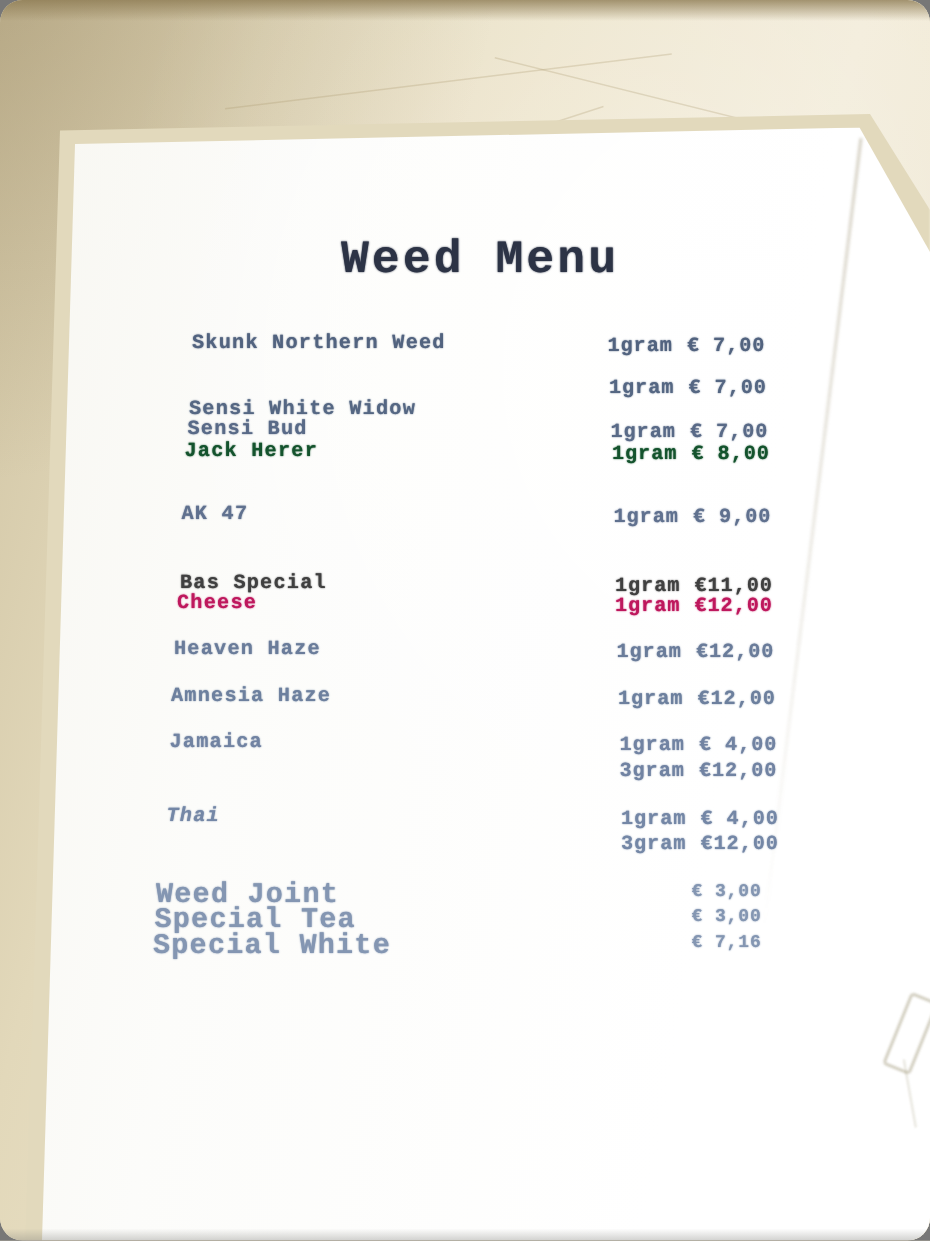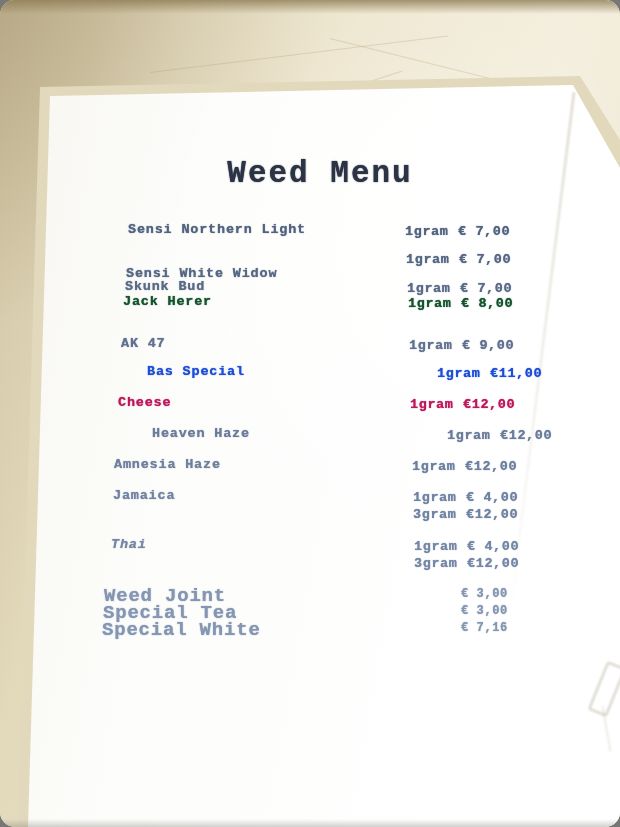--- a/index.html
+++ b/index.html
@@ -157,39 +157,39 @@
   <div class="page-backing"></div>
   <div class="page"></div>
   <div class="page-edge-shadow"></div>
   <div class="corner-mark"></div>
   <div class="corner-mark-tail"></div>
 
   <div class="content">
     <h1 class="menu-title">Weed Menu</h1>
     <div id="rows">
         <div class="row" style="top: 222px; color: rgb(82, 99, 127);">
-          <span class="iname" style="left: 128px;">Sensi Northern Light</span>
+          <span class="iname" style="left: 128px;">Skunk Northern Weed</span>
           <span class="pcol" style="left: 405px;">
             <span class="pline">
               <span class="qty">1gram</span>
               <span class="prc">€ 7,00</span>
             </span>
           </span>
         </div>
         <div class="row" style="top: 250px; color: rgb(85, 103, 131);">
           <span class="iname" style="left: 126px; margin-top: 16px;">Sensi White Widow</span>
           <span class="pcol" style="left: 406px;">
             <span class="pline">
               <span class="qty">1gram</span>
               <span class="prc">€ 7,00</span>
             </span>
           </span>
         </div>
         <div class="row" style="top: 279px; color: rgb(89, 106, 135);">
-          <span class="iname" style="left: 125px;">Skunk Bud</span>
+          <span class="iname" style="left: 125px;">Sensi Bud</span>
           <span class="pcol" style="left: 407px;">
             <span class="pline">
               <span class="qty">1gram</span>
               <span class="prc">€ 7,00</span>
             </span>
           </span>
         </div>
         <div class="row" style="top: 294px; color: #14532d;">
           <span class="iname" style="left: 123px;">Jack Herer</span>
           <span class="pcol" style="left: 408px;">
@@ -201,39 +201,39 @@
         </div>
         <div class="row" style="top: 336px; color: rgb(96, 113, 143);">
           <span class="iname" style="left: 121px;">AK 47</span>
           <span class="pcol" style="left: 409px;">
             <span class="pline">
               <span class="qty">1gram</span>
               <span class="prc">€ 9,00</span>
             </span>
           </span>
         </div>
-        <div class="row" style="top: 364px; color: #1d4ed8; margin-left: 27px;">
+        <div class="row" style="top: 382px; color: #404040;">
           <span class="iname" style="left: 120px;">Bas Special</span>
           <span class="pcol" style="left: 410px;">
             <span class="pline">
               <span class="qty">1gram</span>
               <span class="prc">€11,00</span>
             </span>
           </span>
         </div>
         <div class="row" style="top: 395px; color: #be185d;">
           <span class="iname" style="left: 118px;">Cheese</span>
           <span class="pcol" style="left: 410px;">
             <span class="pline">
               <span class="qty">1gram</span>
               <span class="prc">€12,00</span>
             </span>
           </span>
         </div>
-        <div class="row" style="top: 426px; color: rgb(106, 124, 154); margin-left: 36px;">
+        <div class="row" style="top: 426px; color: rgb(106, 124, 154);">
           <span class="iname" style="left: 116px;">Heaven Haze</span>
           <span class="pcol" style="left: 411px;">
             <span class="pline">
               <span class="qty">1gram</span>
               <span class="prc">€12,00</span>
             </span>
           </span>
         </div>
         <div class="row" style="top: 457px; color: rgb(109, 128, 158);">
           <span class="iname" style="left: 114px;">Amnesia Haze</span>

